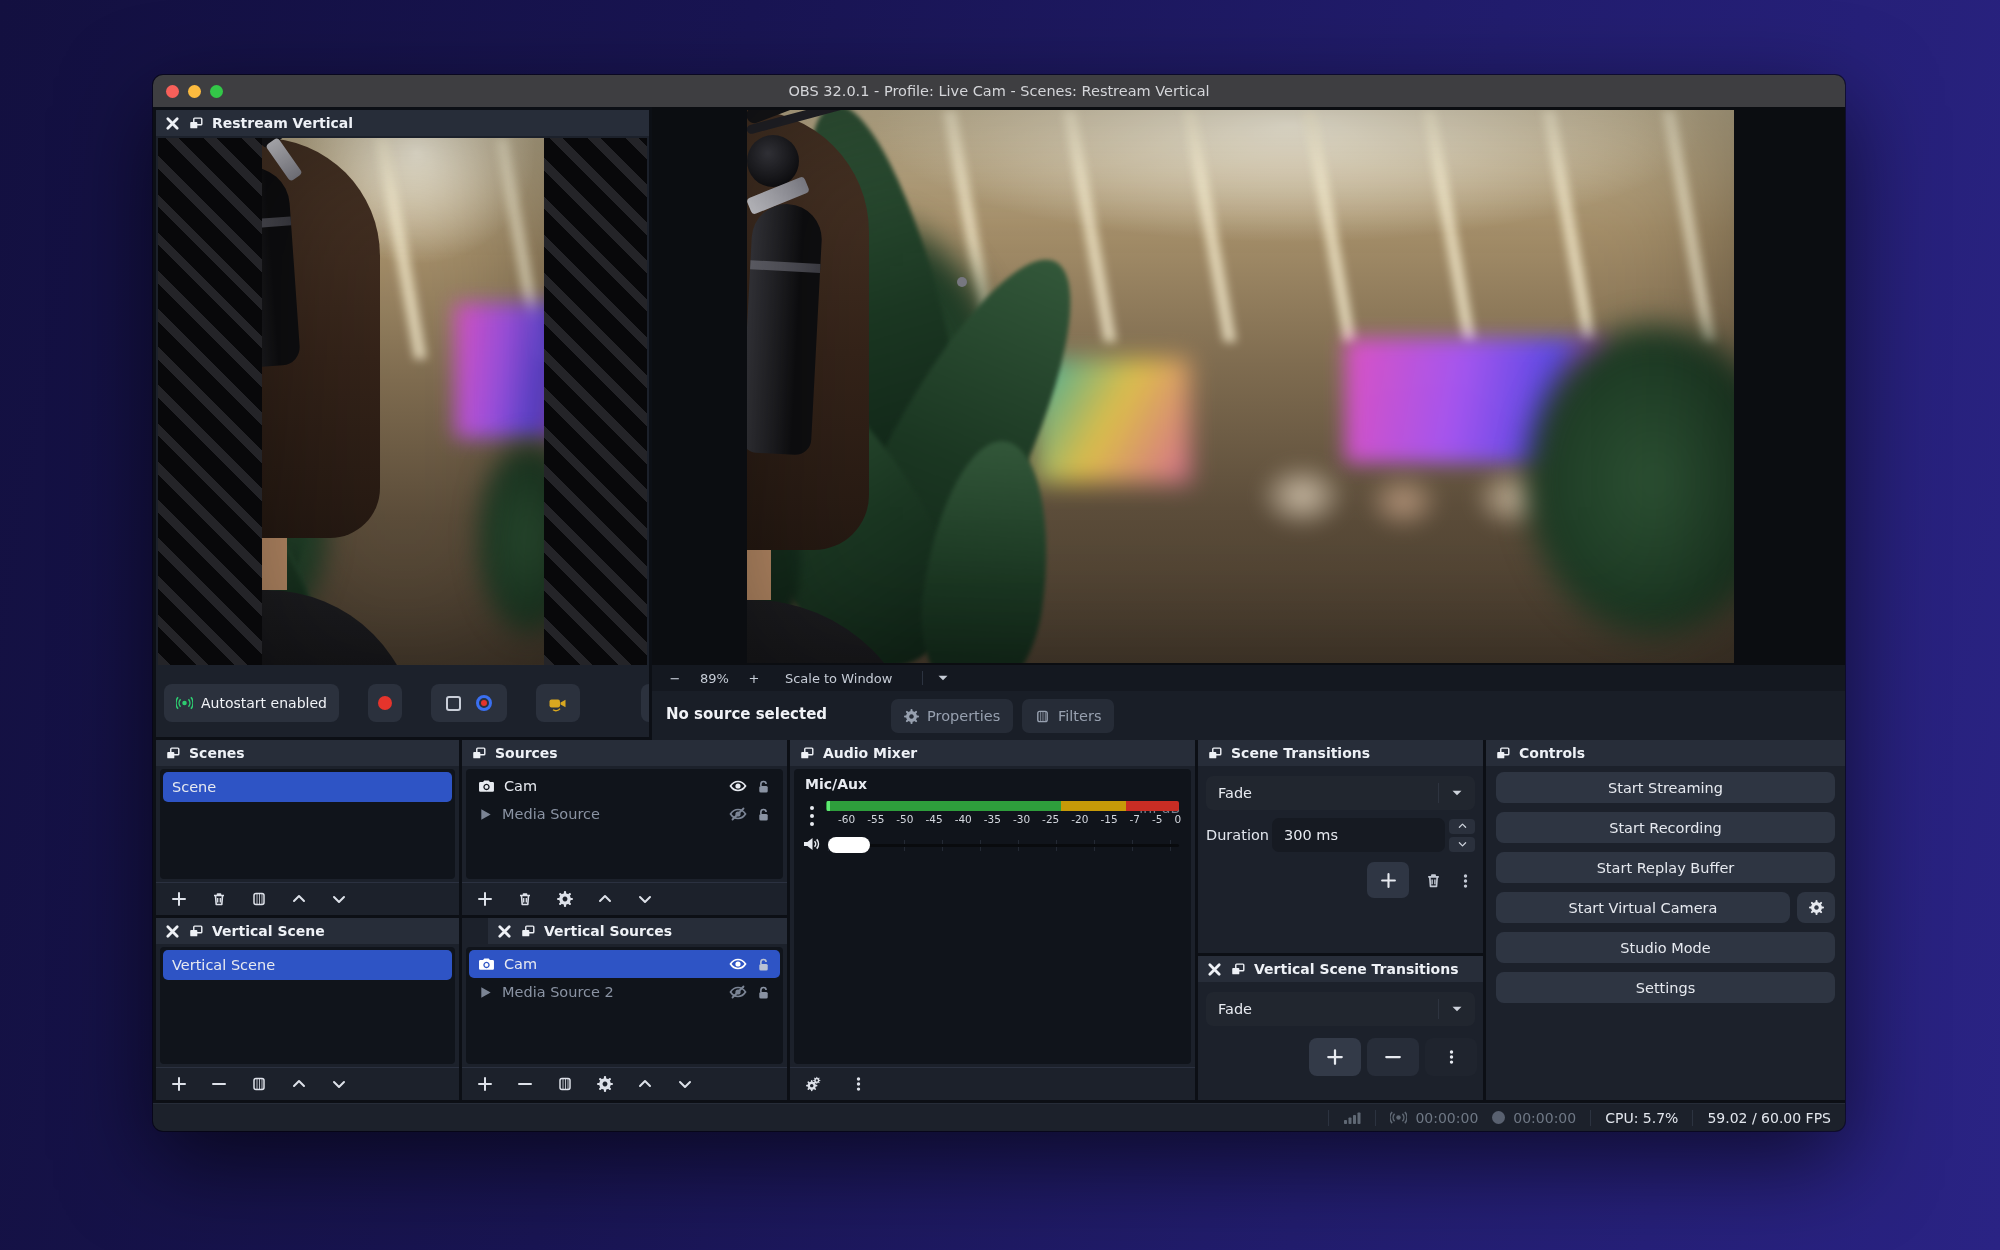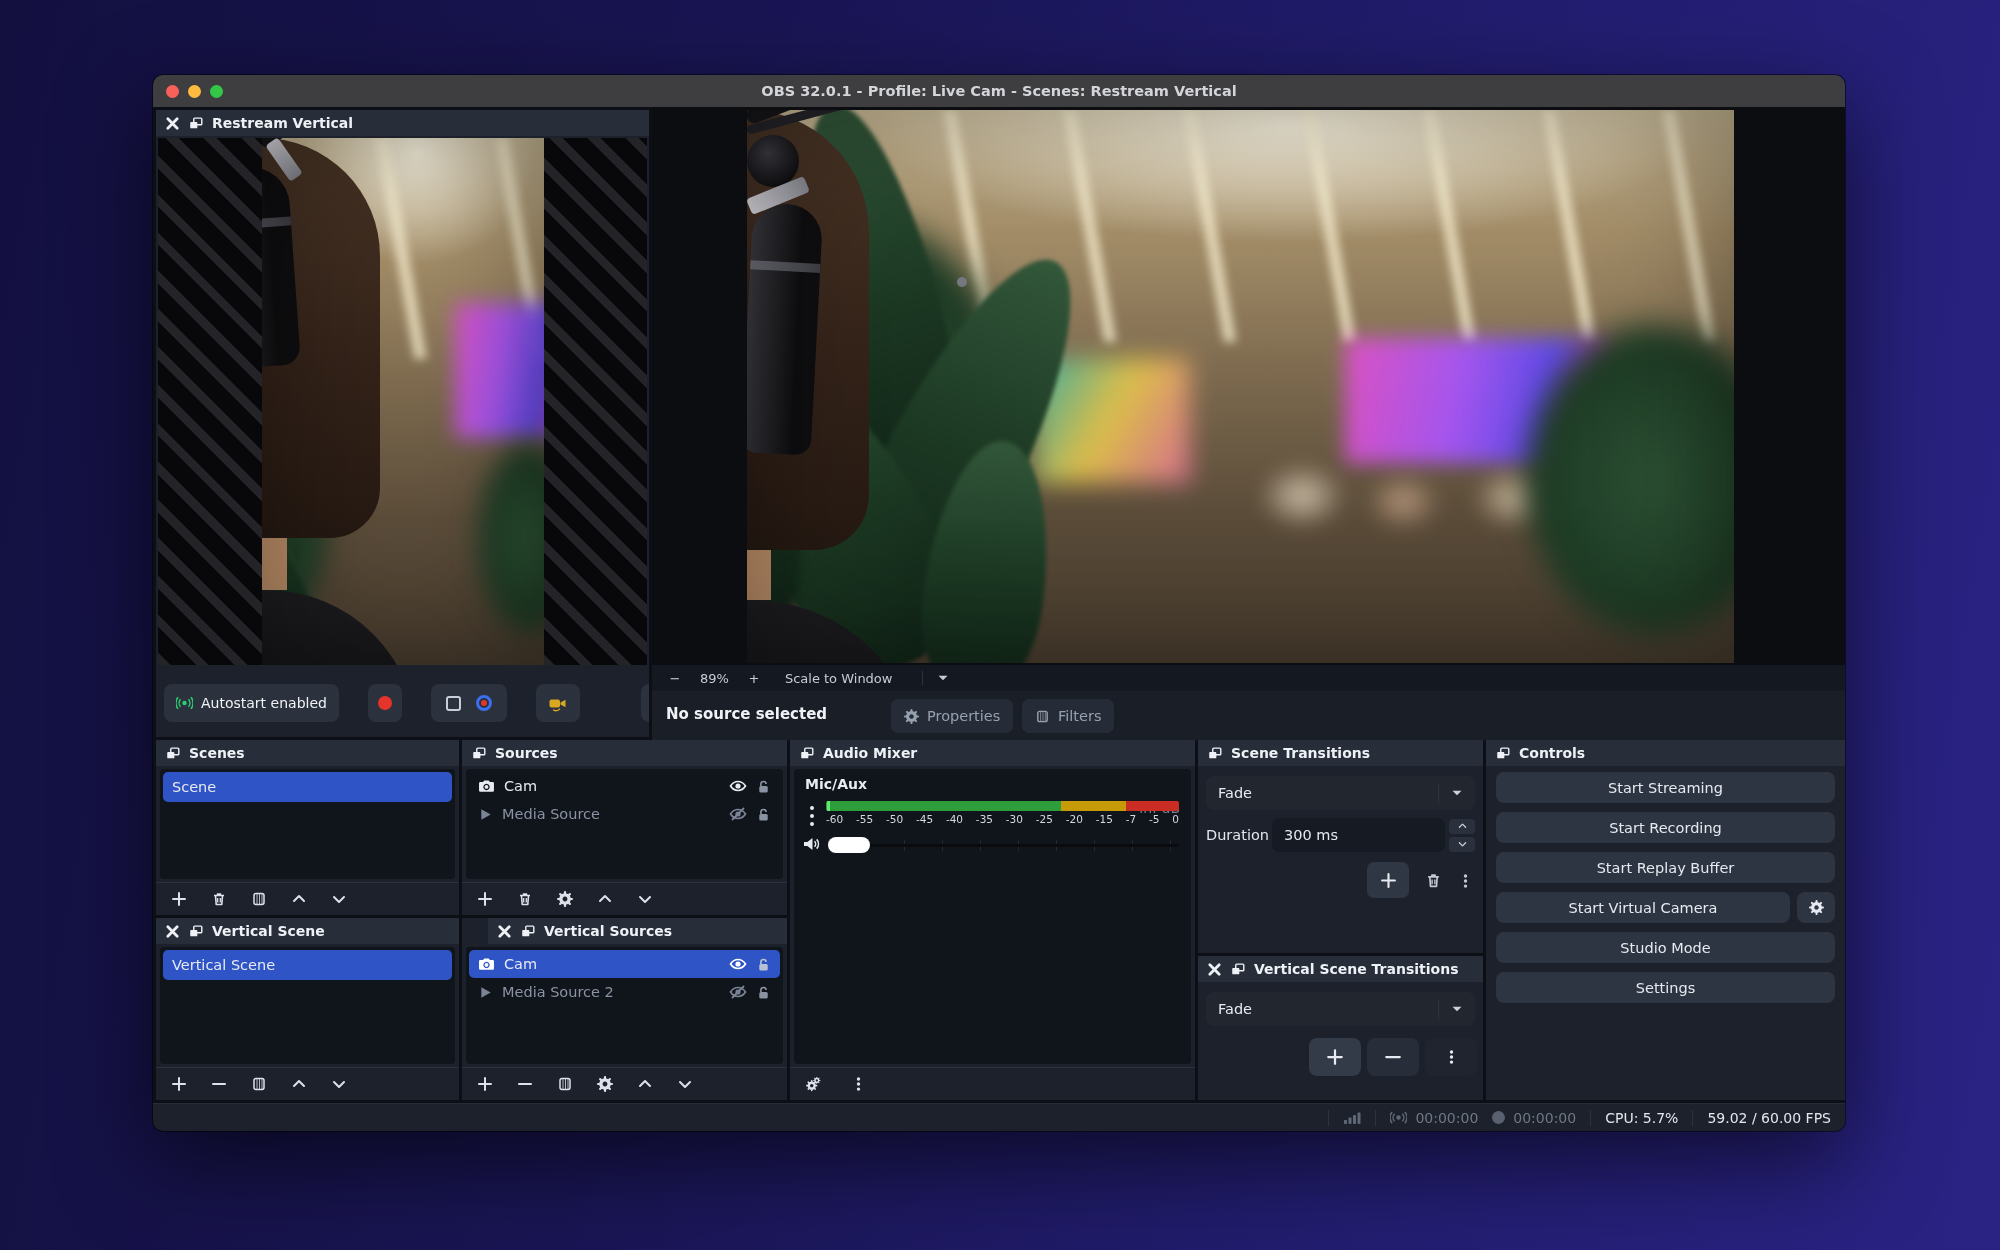--- a/index.html
+++ b/index.html
@@ -11,21 +11,21 @@
     color:#e7eaf0; font-size:14px;
   }
   .ic { display:inline-block; vertical-align:middle; flex:none; }
 
   
   .window { position:absolute; left:153px; top:75px; width:1692px; height:1056px;
     background:#0c0f15; border-radius:10px; overflow:hidden;
     box-shadow:0 30px 90px rgba(0,0,0,.6), 0 0 0 1px rgba(0,0,0,.5); }
   .titlebar { position:absolute; left:0; top:0; right:0; height:32px; background:#3e3e41;
     display:flex; align-items:center; justify-content:center; }
-  .titlebar .title { color:#d4d5d9; font-weight:bold; font-size:14.5px; }
+  .titlebar .title { color:#d4d5d9; font-weight:normal; font-size:14.5px; }
   .lights { position:absolute; left:13px; top:10px; display:flex; gap:9px; }
   .lights i { width:13px; height:13px; border-radius:50%; }
   .lt-red{background:#f8605a;} .lt-yel{background:#fcbb3f;} .lt-grn{background:#33c748;}
 
   
   .dock { position:absolute; background:#1c212b; overflow:hidden; }
   .dock-h { height:26px; display:flex; align-items:center; gap:8px; padding:0 9px;
     background:#272d39; font-weight:bold; font-size:14px; color:#eef1f6; white-space:nowrap; }
   .inset { position:absolute; left:4px; right:4px; top:29px; background:#10141b; border-radius:4px; padding:3px; }
   .toolbar { position:absolute; left:0; right:0; bottom:0; height:33px; border-top:1px solid #2b3140;
@@ -85,21 +85,21 @@
   .mix-db { position:absolute; right:11px; top:7px; font-size:14px; color:#79818f;margin-top:24px; }
   .mix-kebab { position:absolute; left:9px; top:32px; width:18px; height:30px; display:flex;
     flex-direction:column; align-items:center; justify-content:center; gap:4px; cursor:pointer; }
   .mix-kebab i { width:4px; height:4px; border-radius:50%; background:#e7eaf0; }
   .meter { position:absolute; left:32px; right:12px; top:32px; height:10px; border-radius:2px; overflow:hidden;
     display:flex; }
   .meter .mg{ width:66.5%; background:#2e9e3c; } .meter .my{ width:18.5%; background:#c79a08; }
   .meter .mr{ flex:1; background:#c92d24; }
   .meter .tick0 { position:absolute; left:1px; top:0; width:3px; height:10px; background:#5fe873; }
   .ticks { position:absolute; left:32px; right:12px; top:44px; display:flex; justify-content:space-between; }
-  .ticks span { font-size:10.5px; color:#d4d8df; position:relative; }
+  .ticks span { font-size:10.5px; color:#d4d8df; position:relative;margin-left:12px; }
   .mute { position:absolute; left:8px; top:66px; width:20px; height:20px; color:#e7eaf0; cursor:pointer; }
   .vslider { position:absolute; left:34px; right:12px; top:68px; height:16px; cursor:pointer; }
   .vslider .track { position:absolute; left:0; right:0; top:7px; height:3px; background:#090b0e; border-radius:2px; }
   .vslider .vticks { position:absolute; left:0; right:0; top:3px; height:11px;
     background:repeating-linear-gradient(90deg,#343b49 0 1px,transparent 1px 38px); opacity:.55; }
   .vslider .handle { position:absolute; left:0; top:0; width:42px; height:16px; background:#fff; border-radius:8px; }
 
   
   .sel-box { position:absolute; left:8px; right:8px; top:36px; height:34px; background:#21262f;
     border-radius:7px; display:flex; align-items:center; padding:0 12px; font-size:14.5px; cursor:pointer; }

